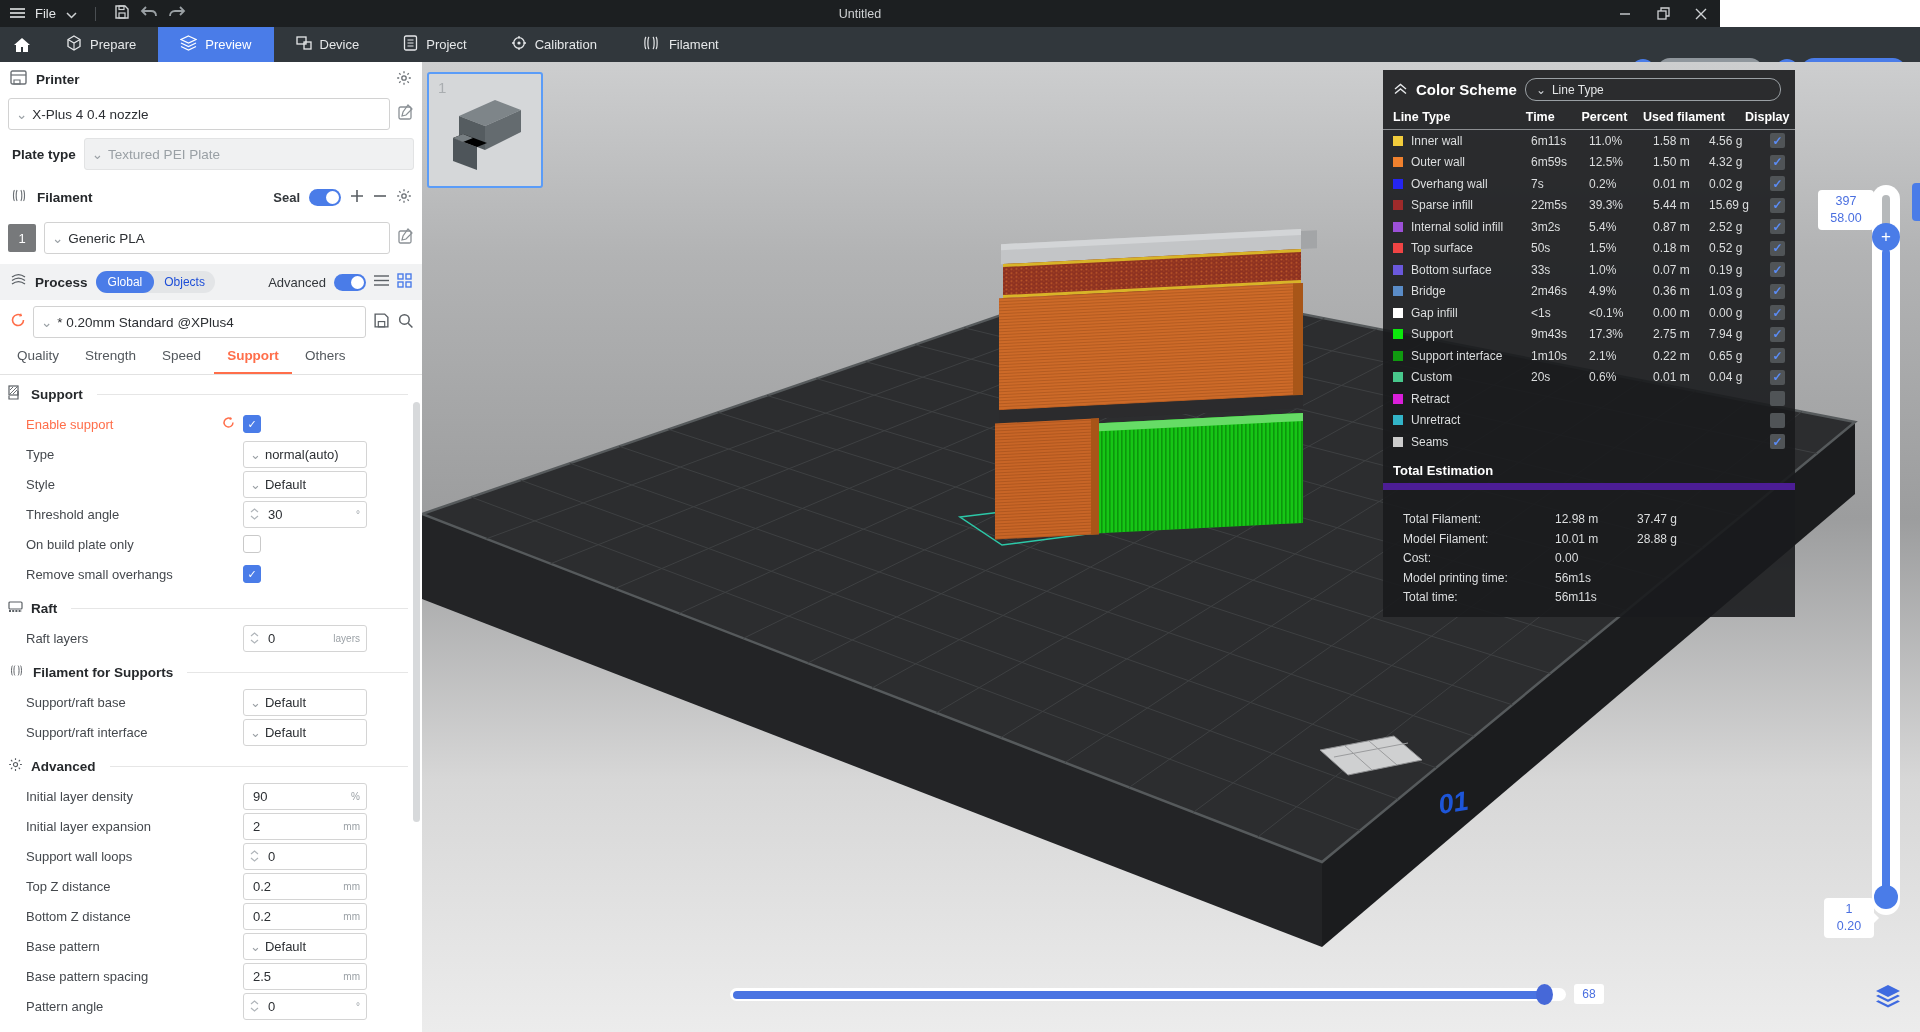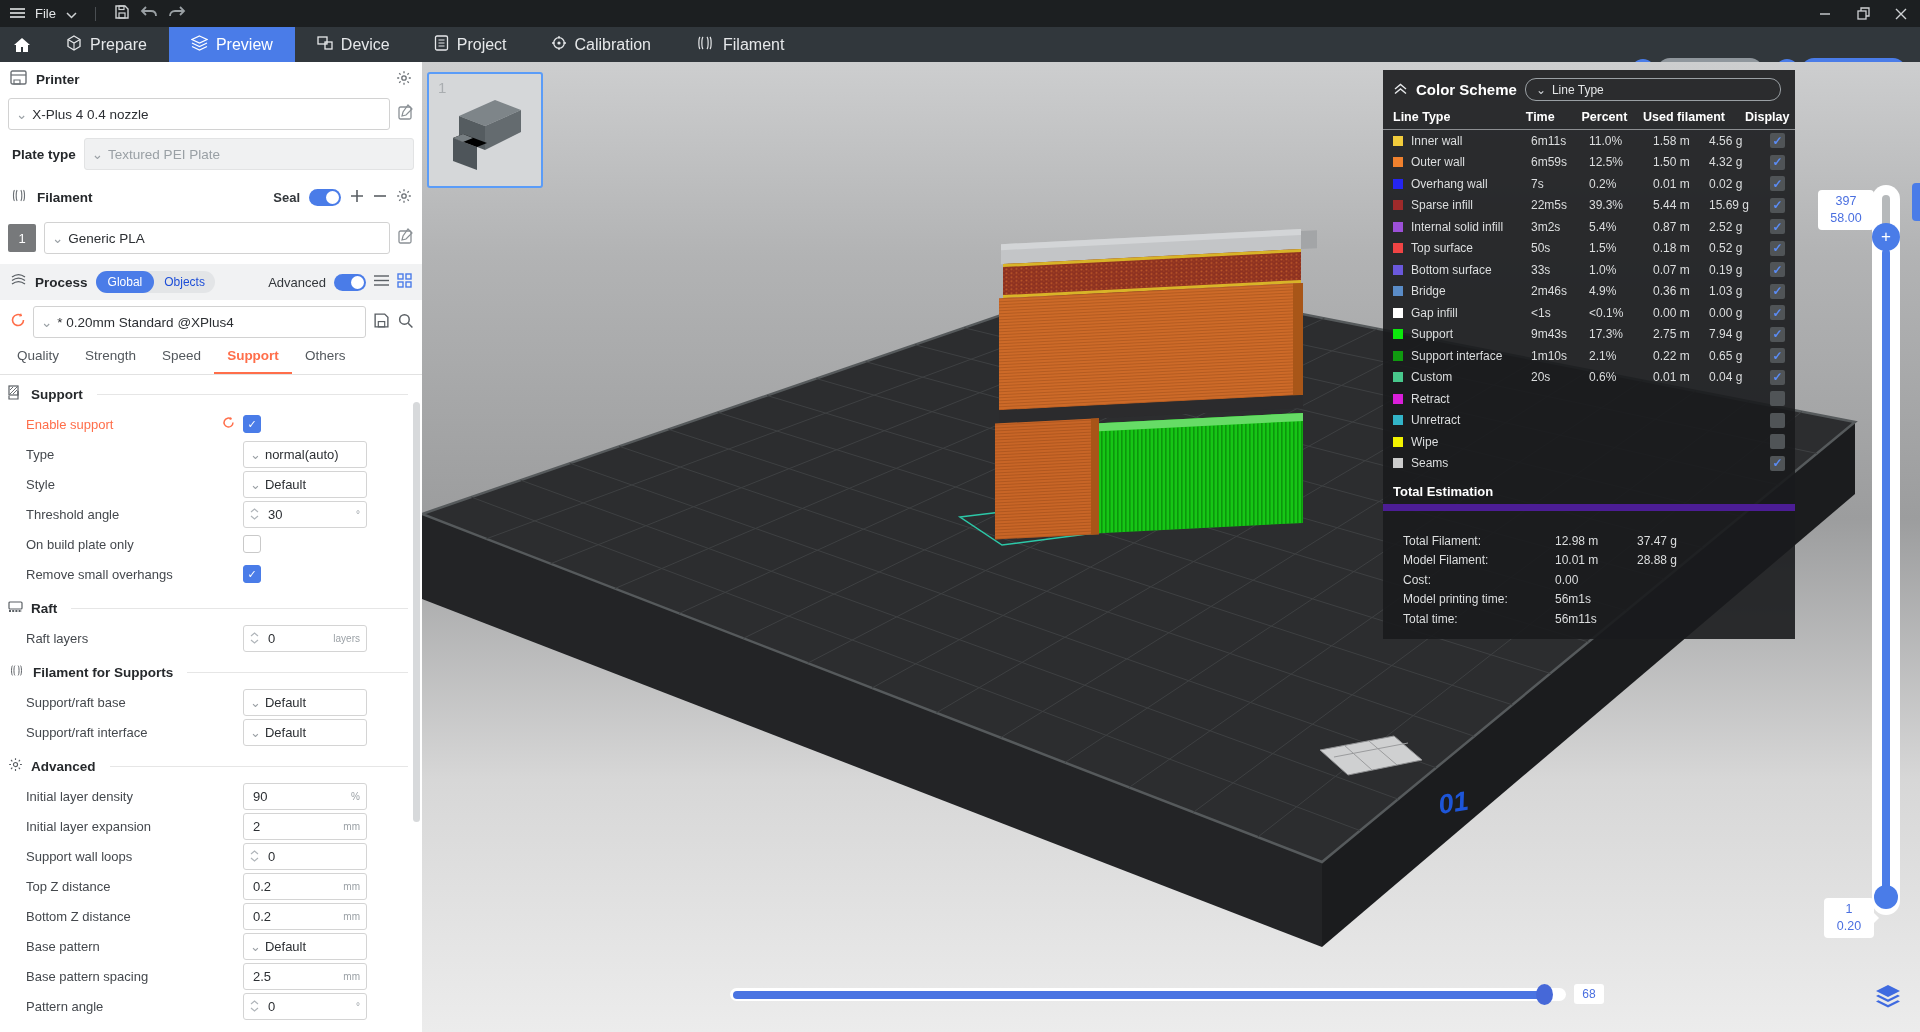--- a/index.html
+++ b/index.html
@@ -1,28 +1,28 @@
 <!DOCTYPE html>
 <html><head>
 <meta charset="utf-8">
 <style>
   html,body{margin:0;padding:0;background:#222;font-family:"Liberation Sans",sans-serif;}
   #app{position:relative;width:1920px;height:1032px;overflow:hidden;background:#fff;user-select:none;}
   .ico{display:inline-block;vertical-align:middle;flex:0 0 auto;}
   
-  #titlebar{position:absolute;left:0;top:0;width:1920px;height:27px;background:#1c1f21;display:flex;align-items:center;color:#d6d9db;}
+  #titlebar{position:absolute;left:0;top:0;width:1720px;height:27px;background:#1c1f21;display:flex;align-items:center;color:#d6d9db;}
   #titlebar .grp{display:flex;align-items:center;gap:10px;padding-left:10px;}
   #titlebar .menulabel{font-size:13px;color:#e3e5e7;}
   #titlebar .vdiv{width:1px;height:14px;background:#4a4e52;margin:0 8px;}
   #title-center{position:absolute;left:0;right:0;text-align:center;font-size:12.5px;color:#cfd2d4;}
   #win-controls{position:absolute;right:0;top:0;height:27px;display:flex;align-items:center;}
   #win-controls .wbtn{width:38px;height:27px;display:flex;align-items:center;justify-content:center;color:#cfd2d4;}
   
   #navbar{position:absolute;left:0;top:27px;width:1920px;height:35px;background:#31373c;display:flex;align-items:center;color:#e6e8ea;}
-  .navtab{display:flex;align-items:center;gap:8px;height:35px;padding:0 22px;font-size:16px;}
+  .navtab{display:flex;align-items:center;gap:8px;height:35px;padding:0 22px;font-size:13px;}
   .navtab.active{background:#4a7ce8;color:#fff;}
   #nav-home{width:44px;display:flex;align-items:center;justify-content:center;height:35px;}
   #nav-right{position:absolute;right:14px;top:31px;display:flex;align-items:center;gap:12px;}
   .splitbtn{display:flex;align-items:center;gap:2px;}
   .chevbtn{width:24px;height:24px;border-radius:12px;background:#4a7ce8;color:#fff;display:flex;align-items:center;justify-content:center;}
   .pillbtn{height:26px;border-radius:13px;padding:0 22px;font-size:13.5px;display:flex;align-items:center;}
   .pillbtn.disabled{background:#8f969c;color:#c3c8cc;}
   .pillbtn.primary{background:#4a7ce8;color:#fff;}
   
   #leftpanel{position:absolute;left:0;top:62px;width:422px;height:1020px;background:#fff;border-right:1px solid #dcdcdc;overflow:hidden;}
@@ -139,20 +139,21 @@
             <path d="M2 6h9c3 0 5 2 5 5" fill="none" stroke="#9aa0a4" stroke-width="1.8"></path>
           </svg>
       </span>
       <span class="ico">
         <svg width="18" height="14" viewBox="0 0 18 14">
             <path d="M12 2l4 4-4 4" fill="none" stroke="#9aa0a4" stroke-width="1.8"></path>
             <path d="M16 6H7c-3 0-5 2-5 5" fill="none" stroke="#9aa0a4" stroke-width="1.8"></path>
           </svg>
       </span>
     </div>
+    <div id="title-center">Untitled</div>
     <div id="win-controls">
       <span class="wbtn">
         <svg width="12" height="12" viewBox="0 0 12 12">
             <line x1="1" y1="6" x2="11" y2="6" stroke="#cfd2d4" stroke-width="1.4"></line>
           </svg>
       </span>
       <span class="wbtn">
         <svg width="13" height="13" viewBox="0 0 13 13">
             <rect x="1" y="4" width="8" height="8" fill="none" stroke="#cfd2d4" stroke-width="1.3"></rect>
             <path d="M4 4V1h8v8h-3" fill="none" stroke="#cfd2d4" stroke-width="1.3"></path>
@@ -896,29 +897,20 @@
           <div class="lt-row">
             <span class="sw" style="background: rgb(50, 180, 200);"></span>
             <span class="lt-label">Unretract</span>
             <span class="lt-time"></span>
             <span class="lt-pct"></span>
             <span class="lt-len"></span>
             <span class="lt-wt"></span>
             <span class="lt-check"></span>
           </div>
 
-          <div class="lt-row">
-            <span class="sw" style="background: rgb(242, 242, 0);"></span>
-            <span class="lt-label">Wipe</span>
-            <span class="lt-time"></span>
-            <span class="lt-pct"></span>
-            <span class="lt-len"></span>
-            <span class="lt-wt"></span>
-            <span class="lt-check"></span>
-          </div>
 
           <div class="lt-row">
             <span class="sw" style="background: rgb(204, 204, 204);"></span>
             <span class="lt-label">Seams</span>
             <span class="lt-time"></span>
             <span class="lt-pct"></span>
             <span class="lt-len"></span>
             <span class="lt-wt"></span>
             <span class="lt-check checked">
               <span class="tick">✓</span>

